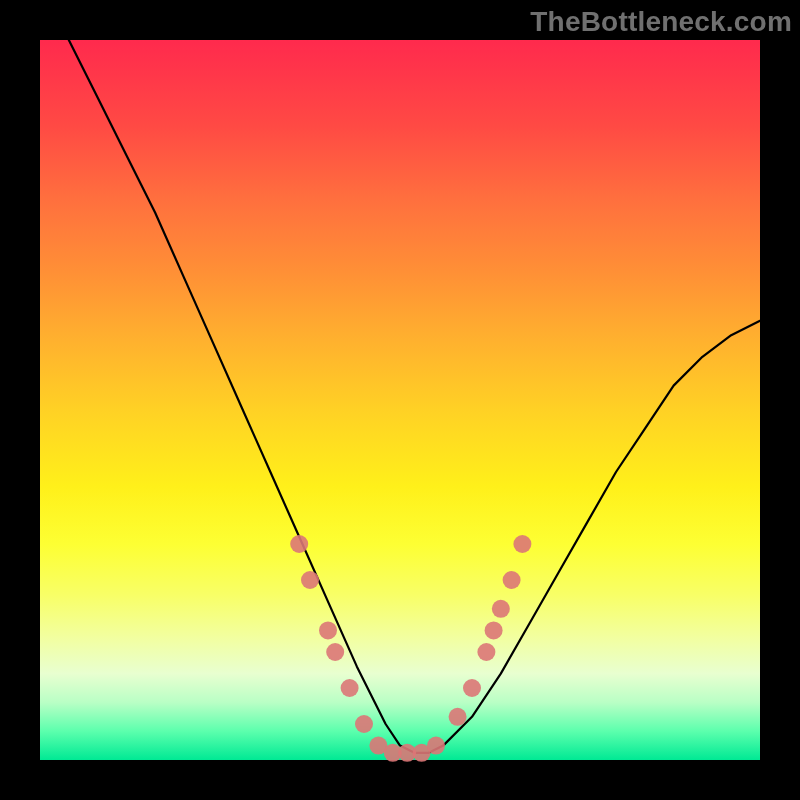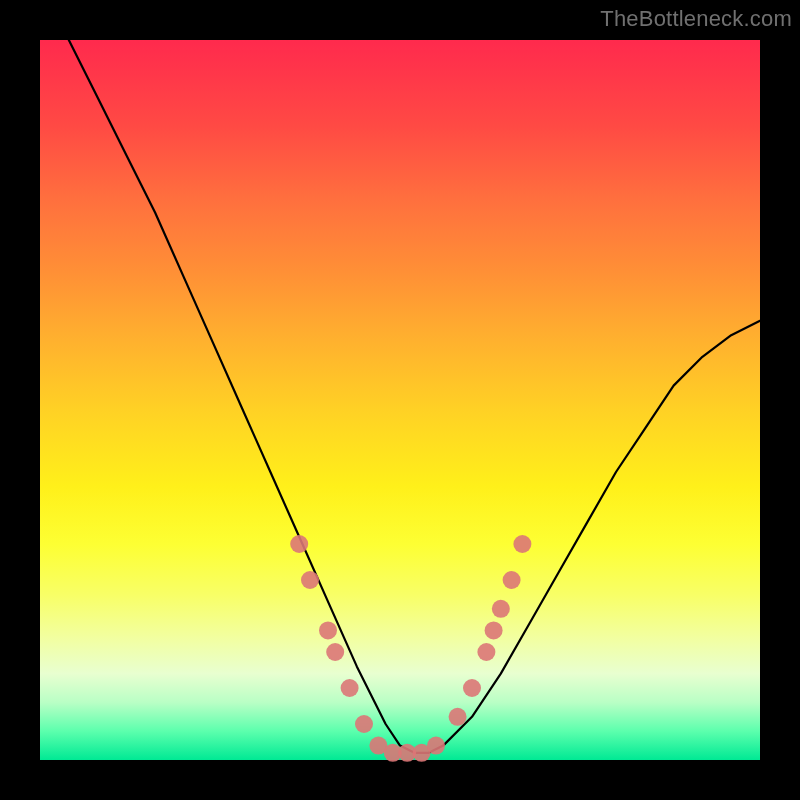--- a/index.html
+++ b/index.html
@@ -38,22 +38,22 @@
       #b9ffc5 92%,
       #5cffad 96%,
       #00e994 100%
     );
   }
   .watermark {
     position: absolute;
     top: 6px;
     right: 8px;
     color: #707070;
-    font-size: 22px;
-    font-weight: 400;
+    font-size: 28px;
+    font-weight: 700;
     letter-spacing: 0.2px;
     user-select: none;
   }
   svg.curve {
     position: absolute;
     left: 0;
     top: 0;
     width: 720px;
     height: 720px;
     overflow: visible;

